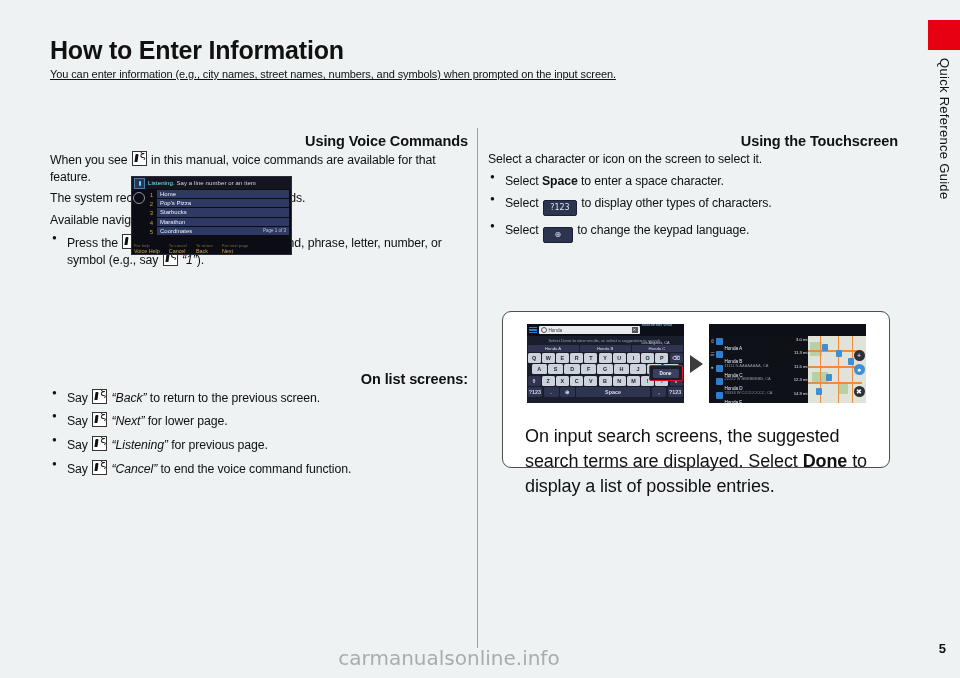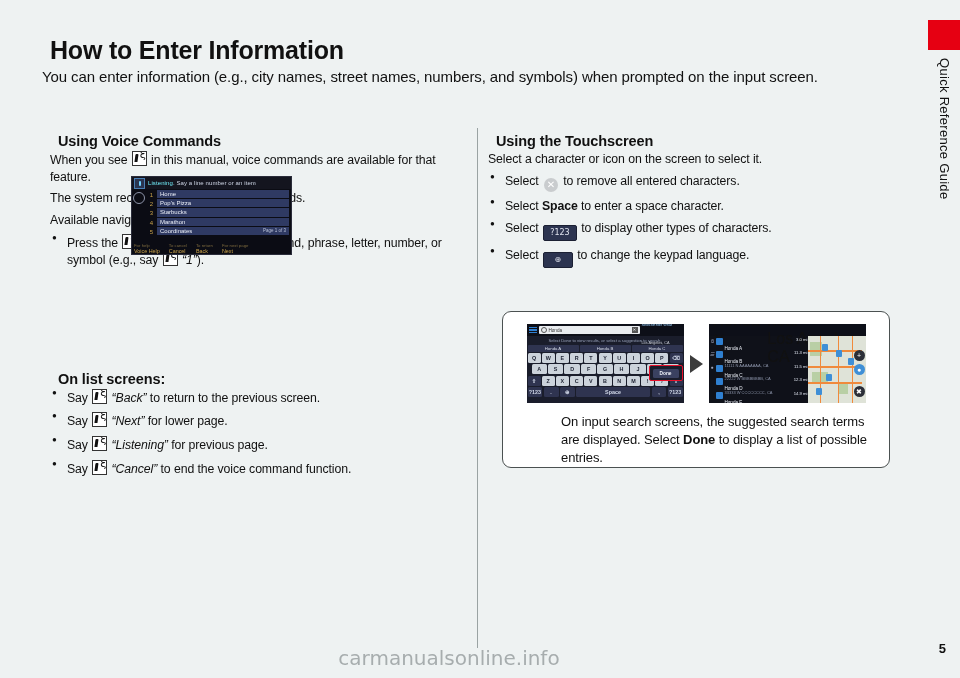--- a/index.html
+++ b/index.html
@@ -28,33 +28,33 @@
   }
   
   #page{
     position:absolute; left:0; top:0; width:898px; height:678px;
   }
   #title{
     position:absolute; left:50px; top:36px;
     font-size:25px; font-weight:bold; letter-spacing:-.2px;
   }
   #subtitle{
-    position:absolute; left:42px; top:68px;
-    font-size:15px; letter-spacing:-.1px;
+    position:absolute; left:50px; top:68px;
+    font-size:11px; letter-spacing:-.1px;text-decoration:underline;
   }
   
   .col{position:absolute; top:133px;}
   #col-left{left:50px; width:418px;}
   #col-right{left:488px; width:410px;}
   #vrule{
     position:absolute; left:477px; top:128px; width:1px; height:520px;
     background:#9aa3a3;
   }
   h2.sec{
-    font-size:14.5px; font-weight:bold; margin:0 0 2px 8px; letter-spacing:-.1px;
+    font-size:14.5px; font-weight:bold; margin:0 0 2px 0; letter-spacing:-.1px;text-align:right;
   }
   p.body{
     font-size:12.3px; margin:0 0 5px 0; line-height:1.35; letter-spacing:-.1px;
   }
   ul.bul{list-style:none; margin:2px 0 0 0; padding:0;}
   ul.bul li{
     position:relative; padding-left:17px; margin-bottom:6px;
     font-size:12.3px; line-height:1.35; letter-spacing:-.1px;
   }
   ul.bul li:before{
@@ -171,23 +171,22 @@
   }
   #callout .shots{
     display:flex; align-items:center; justify-content:center; gap:6px;
     padding-top:12px;
   }
   .arrow-right{
     width:0;height:0;border-left:13px solid #3c3c3c;
     border-top:9px solid transparent;border-bottom:9px solid transparent;
   }
   #callout .cap{
-    padding:10px 22px 0 22px; font-size:13px; line-height:1.4;
+    padding:21px 22px 0 22px; font-size:18px; line-height:1.4;
     letter-spacing:-.1px;
-    margin-left:36px;
   }
   
   .kb{
     width:157px;height:79px;background:#1a1d2b;overflow:hidden;
     font-family:"Liberation Sans",sans-serif;position:relative;
   }
   .kb .kbhead{height:12px;background:#0d0f18;display:flex;align-items:center;padding:0 2px;gap:2px;}
   .kb .ham{width:8px;display:flex;flex-direction:column;gap:1.2px;}
   .kb .ham i{display:block;height:1.3px;background:#2f7fd0;}
   .kb .sbox{
@@ -374,25 +373,20 @@
         <div class="lbl">Next</div>
       </div>
     </div>
   </div>
 
   <div class="col" id="col-right">
     <h2 class="sec">Using the Touchscreen</h2>
     <p class="body">Select a character or icon on the screen to select it.</p>
 
     <ul class="bul">
-      <li>
-        <span>Select</span>
-        <span class="xcirc">✕</span>
-        <span>to remove all entered characters.</span>
-      </li>
       <li>
         <span>Select</span>
         <span class="bd">Space</span>
         <span>to enter a space character.</span>
       </li>
       <li>
         <span>Select</span>
         <span class="keybox wide">?123</span>
         <span>to display other types of characters.</span>
       </li>

